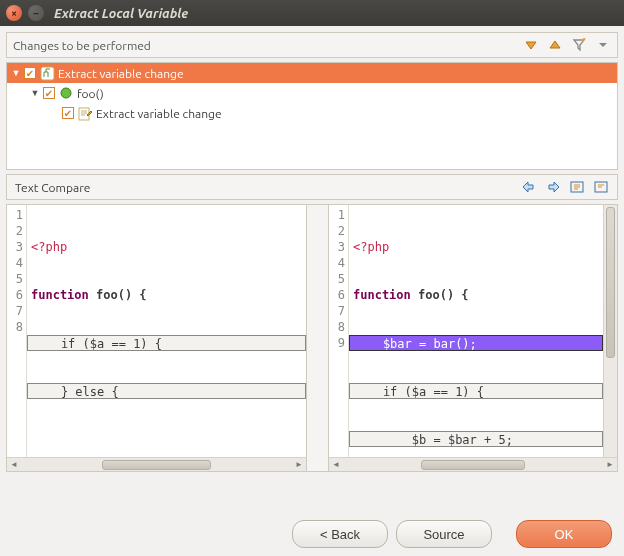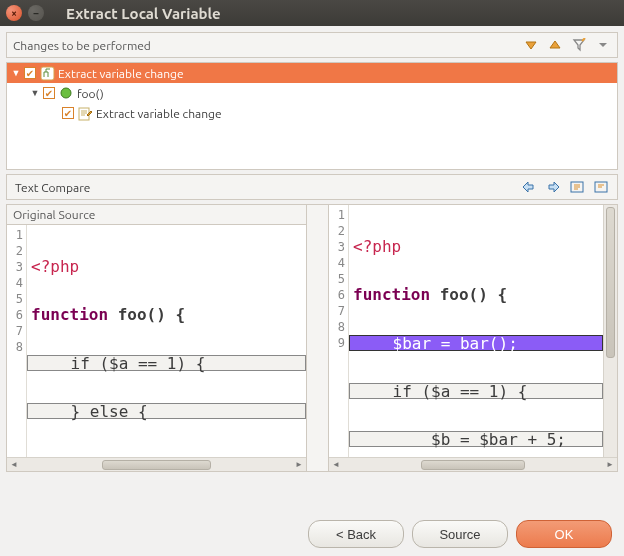--- a/index.html
+++ b/index.html
@@ -1,21 +1,21 @@
 <!DOCTYPE html>
 <html><head>
 <meta charset="utf-8">
 <style>
   * { box-sizing: border-box; margin: 0; padding: 0; }
   body { font-family: "Ubuntu", "Liberation Sans", Arial, sans-serif; font-size: 12px; background: #f2f1f0; width: 624px; height: 556px; overflow: hidden; color: #3c3c3c; }
   .titlebar { height: 26px; background: linear-gradient(#4a4844, #3c3b37); display: flex; align-items: center; padding: 0 6px; gap: 6px; }
   .wbtn { width: 16px; height: 16px; border-radius: 50%; display: flex; align-items: center; justify-content: center; font-size: 10px; font-weight: bold; }
   .wbtn.close { background: radial-gradient(circle at 30% 30%, #f49379, #d9532b); color: #5a1d0a; }
   .wbtn.min { background: radial-gradient(circle at 30% 30%, #6b6964, #55534e); color: #2a2a26; }
-  .title { color: #dfdbd2; font-size: 15px; font-weight: bold; margin-left: 16px; }
+  .title { color: #dfdbd2; font-size: 13px; font-weight: bold; margin-left: 4px; font-style: italic; }
   .content { padding: 6px; display: flex; flex-direction: column; gap: 4px; height: 530px; }
   .panel-header { display: flex; align-items: center; justify-content: space-between; padding: 4px 6px; border: 1px solid #cfc9c0; background: #f5f4f2; }
   .panel-header .label { color: #555; }
   .panel-toolbtns { display: flex; gap: 8px; align-items: center; }
   .tree-box { border: 1px solid #cfc9c0; background: #fff; height: 108px; overflow: auto; }
   .tree-row { display: flex; align-items: center; height: 20px; padding: 0 4px; gap: 3px; white-space: nowrap; }
   .tree-row.sel { background: #f07746; color: #fff; }
   .tree-indent { display: inline-block; width: 16px; }
   .twisty { width: 10px; font-size: 9px; color: #555; text-align: center; }
   .tree-row.sel .twisty { color: #fff; }
@@ -24,36 +24,36 @@
   .compare-header { display: flex; align-items: center; justify-content: space-between; padding: 4px 8px; border: 1px solid #cfc9c0; background: #f5f4f2; }
   .compare-body { display: flex; border: 1px solid #cfc9c0; height: 268px; background: #fff; position: relative; }
   .pane { display: flex; flex-direction: column; border-right: 1px solid #cfc9c0; }
   .pane:last-child { border-right: none; }
   .pane-left { width: 300px; }
   .gap-col { width: 22px; background: #f5f4f2; border-right: 1px solid #cfc9c0; }
   .pane-right { flex: 1; }
   .pane-title { padding: 3px 6px; border-bottom: 1px solid #cfc9c0; background: #f5f4f2; color: #555; }
   .code-wrap { display: flex; flex: 1; overflow: hidden; position: relative; }
   .gutter { width: 20px; background: #fff; border-right: 1px solid #e0ddd6; text-align: right; padding: 2px 3px 0 0; font-family: "DejaVu Sans Mono", monospace; font-size: 12px; color: #888; line-height: 16px; }
-  .code { flex: 1; font-family: "DejaVu Sans Mono", monospace; font-size: 16px; line-height: 16px; padding: 2px 0 0 0; white-space: pre; position: relative; }
+  .code { flex: 1; font-family: "DejaVu Sans Mono", monospace; font-size: 12px; line-height: 16px; padding: 2px 0 0 0; white-space: pre; position: relative; }
   .code .line { height: 16px; padding-left: 4px; }
   .hl-box { border: 1px solid #888; background: #f3f2ef; }
   .hl-orange { background: #8b5cf6; color: #fff; border: 1px solid #333; }
   .kw { color: #7b0052; font-weight: bold; }
   .php { color: #c7254e; }
   .fn { font-weight: bold; }
   .scroll-v { width: 14px; background: #ece9e4; border-left: 1px solid #d6d2ca; position: relative; }
   .scroll-thumb-v { position: absolute; left: 2px; right: 2px; top: 2px; height: 60%; background: linear-gradient(#ddd9d0,#c9c4ba); border: 1px solid #b5b0a6; border-radius: 3px; }
   .scroll-h { height: 14px; background: #ece9e4; border-top: 1px solid #d6d2ca; position: relative; display: flex; align-items: center; }
   .sh-btn { width: 14px; height: 12px; display: flex; align-items: center; justify-content: center; color: #777; font-size: 8px; }
   .sh-track { flex: 1; position: relative; height: 10px; }
   .sh-thumb { position: absolute; left: 30%; width: 40%; top: 0; bottom: 0; background: linear-gradient(#ddd9d0,#c9c4ba); border: 1px solid #b5b0a6; border-radius: 3px; }
   .button-row { display: flex; justify-content: flex-end; gap: 8px; padding: 8px 6px 2px 6px; margin-top: auto; }
   .btn { min-width: 96px; height: 28px; border: 1px solid #bab5ab; background: linear-gradient(#fafaf8,#e8e6e1); border-radius: 12px; font-size: 13px; color: #3c3c3c; cursor: pointer; }
-  .btn.primary { background: linear-gradient(#f39b76,#ec7b4d); border-color: #cf6236; color: #fff; }
+  .btn.primary { background: linear-gradient(#f39b76,#ec7b4d); border-color: #cf6236; color: #fff; margin-left: 16px; }
   svg { display: block; }
 </style>
 </head>
 <body>
 
 <div class="titlebar">
   <div class="wbtn close">×</div>
   <div class="wbtn min">–</div>
   <div class="title">Extract Local Variable</div>
 </div>
@@ -150,21 +150,20 @@
             <rect x="2" y="2" width="12" height="10" fill="none" stroke="#3a72a8"></rect>
             <path d="M5 5 L11 5 M5 7 L9 7" stroke="#d98f2e"></path>
           </svg>
         </span>
     </div>
   </div>
 
   <div class="compare-body">
 
     <div class="pane pane-left">
-      <div class="pane-title">Original Source</div>
       <div class="code-wrap">
         <div class="gutter">
           <div>1</div>
           <div>2</div>
           <div>3</div>
           <div>4</div>
           <div>5</div>
           <div>6</div>
           <div>7</div>
           <div>8</div>

